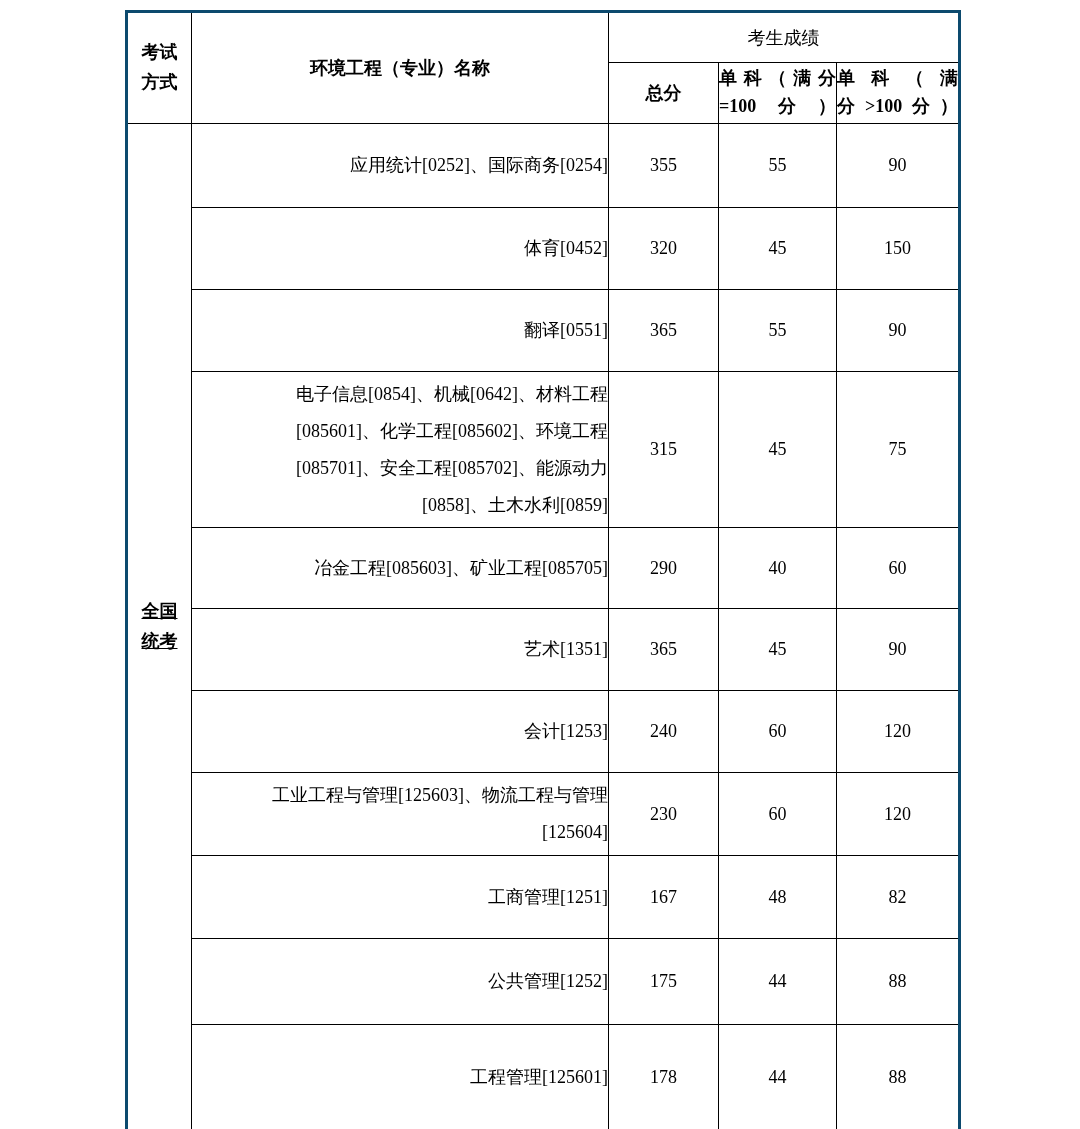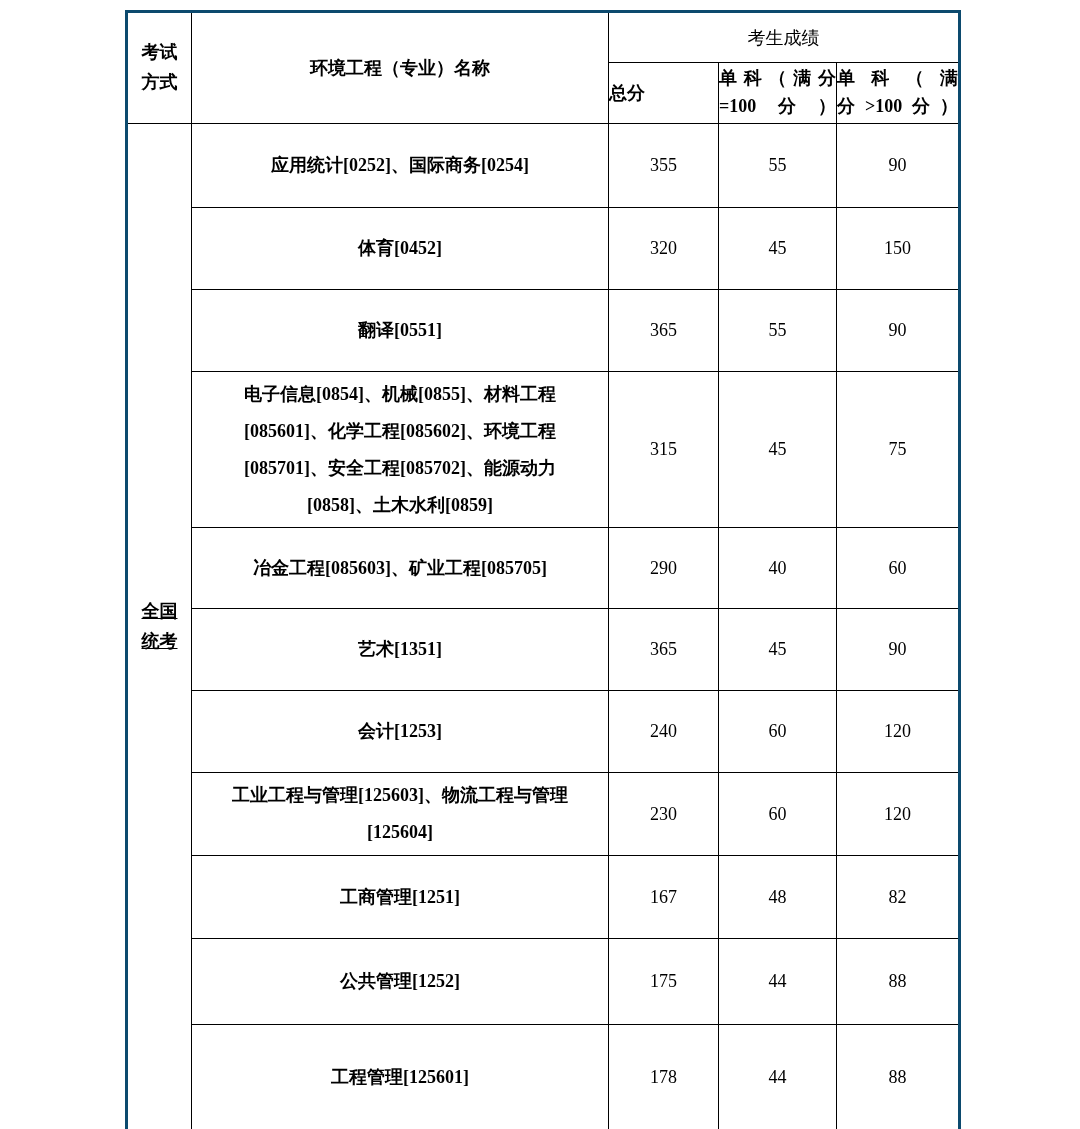--- a/index.html
+++ b/index.html
@@ -46,37 +46,36 @@
   }
   
   td.name-hd {
     border-right-width: 3px;
     border-bottom-width: 3px;
     font-weight: bold;
     text-align: center;
   }
   td.name {
     border-right-width: 3px;
-    text-align: center;
+    text-align: right;
     padding: 4px 4px 4px 6px;
     white-space: pre-line;
     line-height: 37px;
-    font-weight: bold;
   }
   
   td.score-group {
     font-weight: normal;
     text-align: center;
   }
   td.sub-hd {
     border-bottom-width: 3px;
     font-weight: bold;
     padding: 2px 6px;
   }
-  td.sub-hd.center { }
+  td.sub-hd.center { text-align: center; }
   td.sub-hd.just {
     white-space: pre-line;
     text-align: justify;
     text-align-last: justify;
     line-height: 1.55;
   }
   
   td.num {
     text-align: center;
     font-size: 20px;
@@ -123,21 +122,21 @@
         <td class="num">45</td>
         <td class="num">150</td>
       </tr>
       <tr style="height:82px">
         <td class="name">翻译[0551]</td>
         <td class="num">365</td>
         <td class="num">55</td>
         <td class="num">90</td>
       </tr>
       <tr style="height:156px">
-        <td class="name">电子信息[0854]、机械[0855]、材料工程
+        <td class="name">电子信息[0854]、机械[0642]、材料工程
 [085601]、化学工程[085602]、环境工程
 [085701]、安全工程[085702]、能源动力
 [0858]、土木水利[0859]</td>
         <td class="num">315</td>
         <td class="num">45</td>
         <td class="num">75</td>
       </tr>
       <tr style="height:81px">
         <td class="name">冶金工程[085603]、矿业工程[085705]</td>
         <td class="num">290</td>

